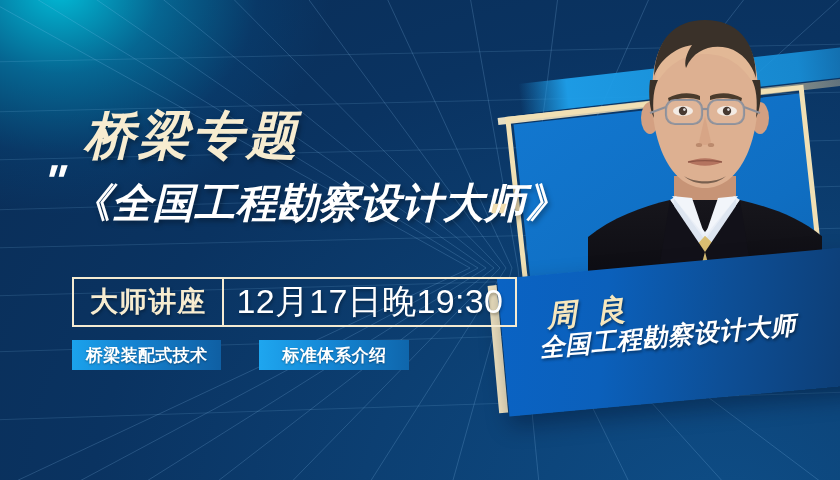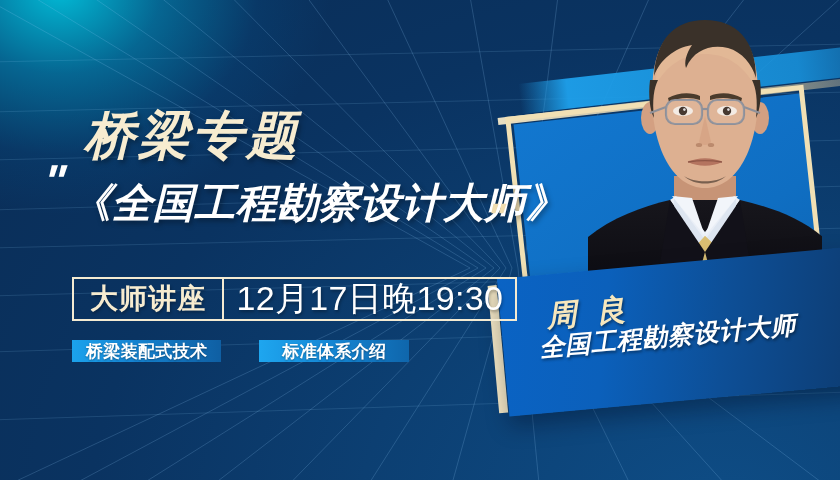--- a/index.html
+++ b/index.html
@@ -90,40 +90,40 @@
     color:#ffffff;white-space:nowrap;text-shadow:2px 3px 5px rgba(0,0,0,.35);
   }
   .quote-close{
     position:absolute;left:487px;top:206px;
     font-size:38px;font-weight:900;color:#f0dcae;
     transform:skewX(-16deg);line-height:.6;letter-spacing:-.06em;
   }
 
   
   .infobar{
-    position:absolute;left:72px;top:277px;height:44px;
+    position:absolute;left:72px;top:277px;height:50px;
     display:flex;align-items:stretch;
     border:2px solid #f4ebd2;
   }
   .infobar .lecture{
     display:flex;align-items:center;padding:0 16px;
     color:#f7ecd0;font-size:28px;font-weight:700;letter-spacing:.04em;
     text-shadow:1px 2px 3px rgba(0,0,0,.3);
   }
   .infobar .divider{width:2px;background:#f4ebd2;}
   .infobar .datetime{
     display:flex;align-items:center;padding:0 12px;
     color:#ffffff;font-size:34px;font-weight:400;letter-spacing:.01em;
     text-shadow:1px 2px 3px rgba(0,0,0,.3);
   }
 
   
   .tags{position:absolute;left:72px;top:340px;display:flex;gap:38px;}
   .tag{
-    height:22px;display:flex;align-items:center;justify-content:center;
+    height:30px;display:flex;align-items:center;justify-content:center;
     color:#ffffff;font-size:17px;font-weight:700;letter-spacing:.02em;
     padding:0 14px;min-width:148px;
     background:linear-gradient(90deg,#1ba2ec 0%,#1584d2 40%,#0f5fa3 100%);
     text-shadow:0 1px 2px rgba(0,0,0,.35);
   }
   .tag.alt{
     background:linear-gradient(90deg,#1ea6ef 0%,#1588d6 45%,#0f66ac 100%);
     min-width:150px;
   }
 </style>

